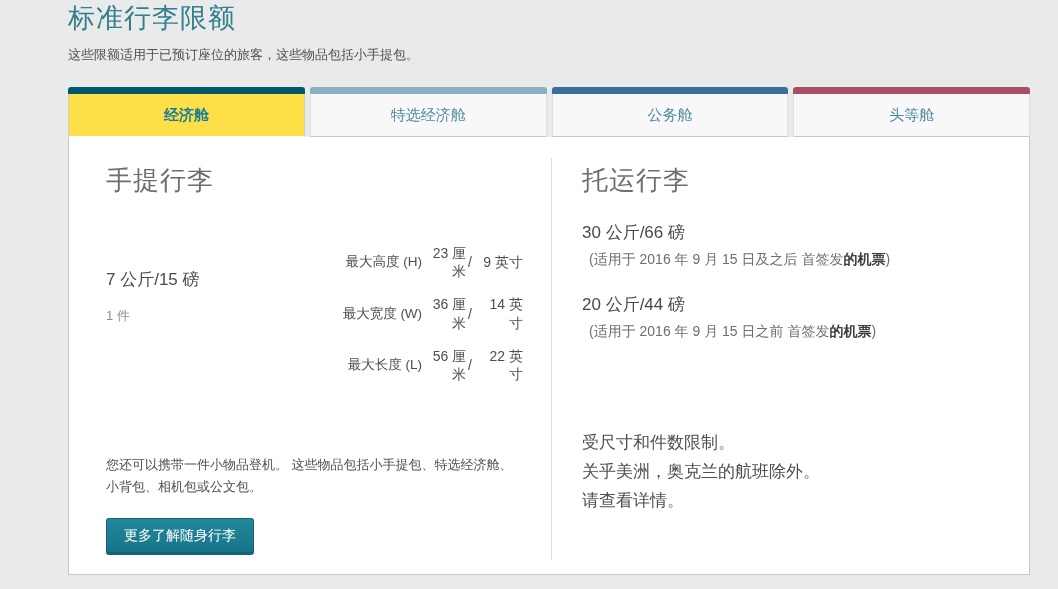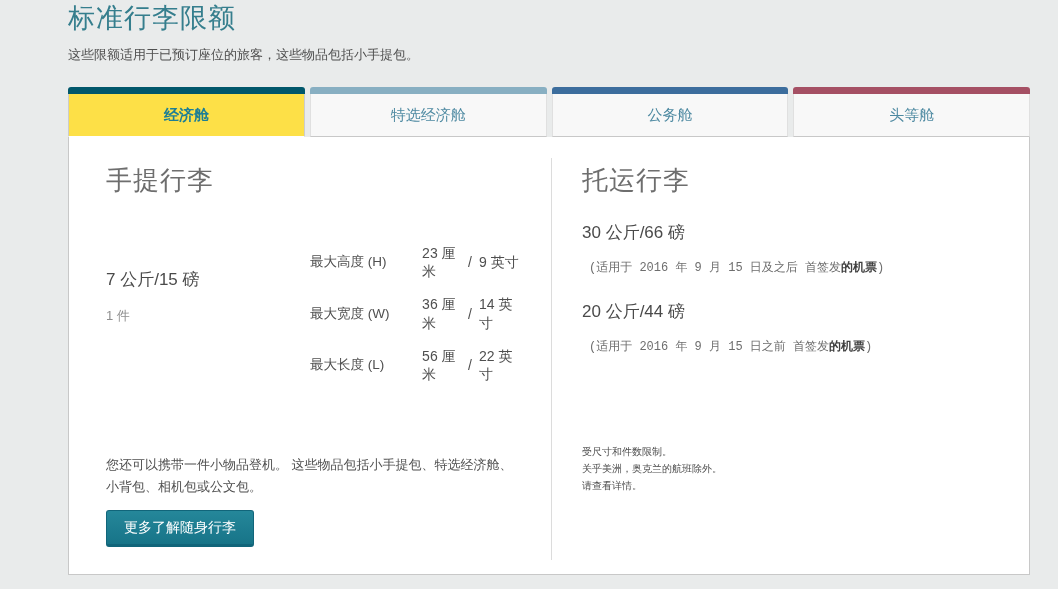--- a/index.html
+++ b/index.html
@@ -67,62 +67,61 @@
     color: #6e6e6e;
     letter-spacing: 1px;
   }
 
   
   .carry-row { display: flex; margin-top: 44px; }
   .weight-block { width: 205px; padding-top: 26px; }
   .weight-main { font-size: 17px; color: #4a4a4a; }
   .pieces { margin-top: 16px; font-size: 13px; color: #8f8f8f; }
   .dims { padding-top: 2px; }
-  .dim-row { display: flex; align-items: center; margin-bottom: 15px; }
+  .dim-row { display: flex; align-items: center; margin-bottom: 15px; text-align: right; }
   .dim-label { width: 112px; font-size: 13.5px; color: #4f4f4f; }
   .dim-vals { display: flex; align-items: center; font-size: 14px; color: #4f4f4f; }
   .dim-val { width: 44px; line-height: 1.3; }
   .dim-slash { margin: 0 7px 0 2px; }
 
   .carry-note {
     margin-top: 56px;
     width: 408px;
     font-size: 13px;
     line-height: 1.65;
     color: #4f4f4f;
   }
 
   .cta-button {
     display: inline-block;
-    margin-top: 13px;
+    margin-top: 21px;
     padding: 8px 17px 7px 17px;
     font-family: "Liberation Sans", sans-serif;
     font-size: 14px;
     color: #ffffff;
     background: linear-gradient(#25879a, #177488);
     border: 1px solid #11657a;
     border-bottom-width: 3px;
     border-radius: 3px;
     cursor: pointer;
   }
 
   
   .allowance { margin-top: 24px; }
   .allowance:first-of-type { margin-top: 23px; }
   .allow-note {
-    margin-top: 15px;
+    margin-top: 7px;
     padding-left: 7px;
-    font-size: 12px;
+    font-size: 14px;
     color: #6e6e6e;
-    font-family: Liberation Mono, monospace;
   }
   .allow-note strong { color: #3f3f3f; }
   .restrictions {
     margin-top: 88px;
-    font-size: 10px;
+    font-size: 17px;
     line-height: 1.7;
     color: #4f4f4f;
   }
   .col.right .cta-button { margin-top: 15px; }
 </style>
 </head>
 <body>
 
 <div class="container">
 

